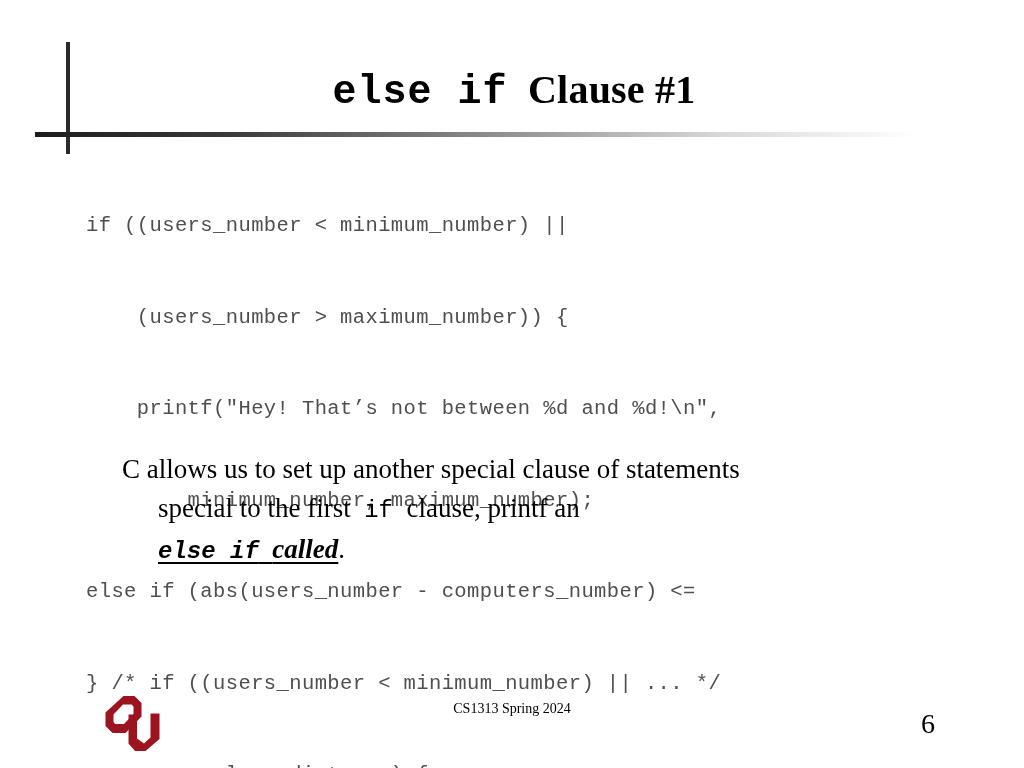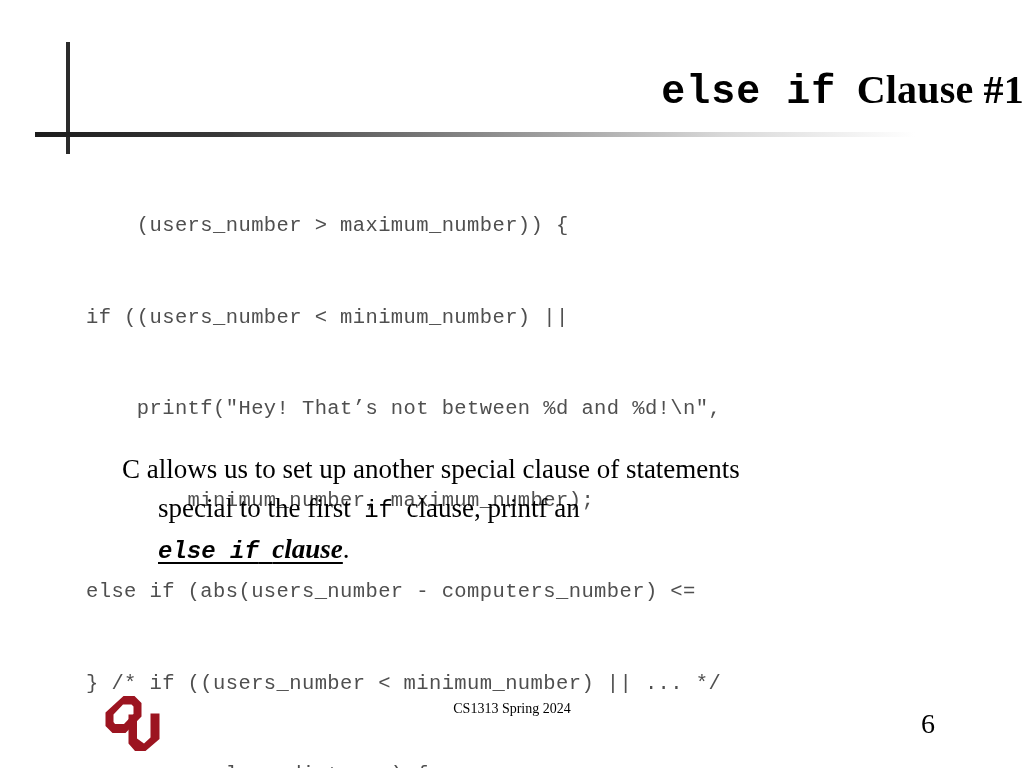--- a/index.html
+++ b/index.html
@@ -39,21 +39,21 @@
     height: 5px;
     background: linear-gradient(to right, #1c1c1c 0%, #3a3a3a 22%, #8d8d8d 52%, #d8d8d8 78%, #ffffff 100%);
   }
 
   
   .title {
     position: absolute;
     left: 4px;
     right: 0;
     top: 66px;
-    text-align: right;
+    text-align: center;
     font-size: 40px;
     font-weight: bold;
     color: #000000;
     letter-spacing: 0.2px;
     white-space: nowrap;
   }
   .title .mono {
     font-family: "Liberation Mono", "DejaVu Sans Mono", monospace;
     font-weight: bold;
     font-size: 40px;
@@ -170,35 +170,35 @@
 <div class="slide">
 
   <div class="rule-vertical"></div>
   <div class="rule-horizontal"></div>
 
   <div class="title">
     <span class="mono">else if</span><span class="serif">&nbsp; <span>Clause #1</span></span>
   </div>
 
   <div class="code-block">
+    <div class="code-line">if ((users_number &lt; minimum_number) ||</div>
     <div class="code-line">    (users_number &gt; maximum_number)) {</div>
-    <div class="code-line">if ((users_number &lt; minimum_number) ||</div>
     <div class="code-line">    printf("Hey! That’s not between %d and %d!\n",</div>
     <div class="code-line">        minimum_number, maximum_number);</div>
     <div class="code-line">else if (abs(users_number - computers_number) &lt;=</div>
     <div class="code-line">} /* if ((users_number &lt; minimum_number) || ... */</div>
     <div class="code-line">          close_distance) {</div>
     
     
   </div>
 
   <div class="body-text">
     <div class="body-line">C allows us to set up another special clause of statements</div>
     <div class="body-line indent-1"><span>special to the first</span>&nbsp; <span class="inline-mono">if</span>&nbsp; <span>clause, printf an</span></div>
-    <div class="body-line indent-2"><span class="term"><span class="inline-mono-bi">else if</span>&nbsp; <span class="serif-bi">clause</span></span><span class="period">.</span></div>
+    <div class="body-line indent-2"><span class="term"><span class="inline-mono-bi">else if</span>&nbsp; <span class="serif-bi">called</span></span><span class="period">.</span></div>
   </div>
 
   <svg class="ou-logo" viewBox="0 0 62 60" aria-hidden="true">
     <g fill="#9C1420">
       <path d="M20.5 3 L2.5 19.5 L2.5 33 L9.5 40 L22.5 40 L38.5 23.5 L38.5 10 L31.5 3 Z
                M20.0 11.5 L28.5 11.5 L30.5 13.5 L30.5 21.0 L21.0 31.0 L12.0 31.0 L10.5 29.0 L10.5 21.5 Z" fill-rule="evenodd"></path>
       <path d="M25.5 21.5 L34.0 21.5 L34.0 45.5 L41.0 50.5 L47.5 44.5 L47.5 20.5 L56.5 20.5 L56.5 46.0 L42.5 58.0 L32.0 58.0 L25.5 50.5 Z"></path>
     </g>
   </svg>
 

